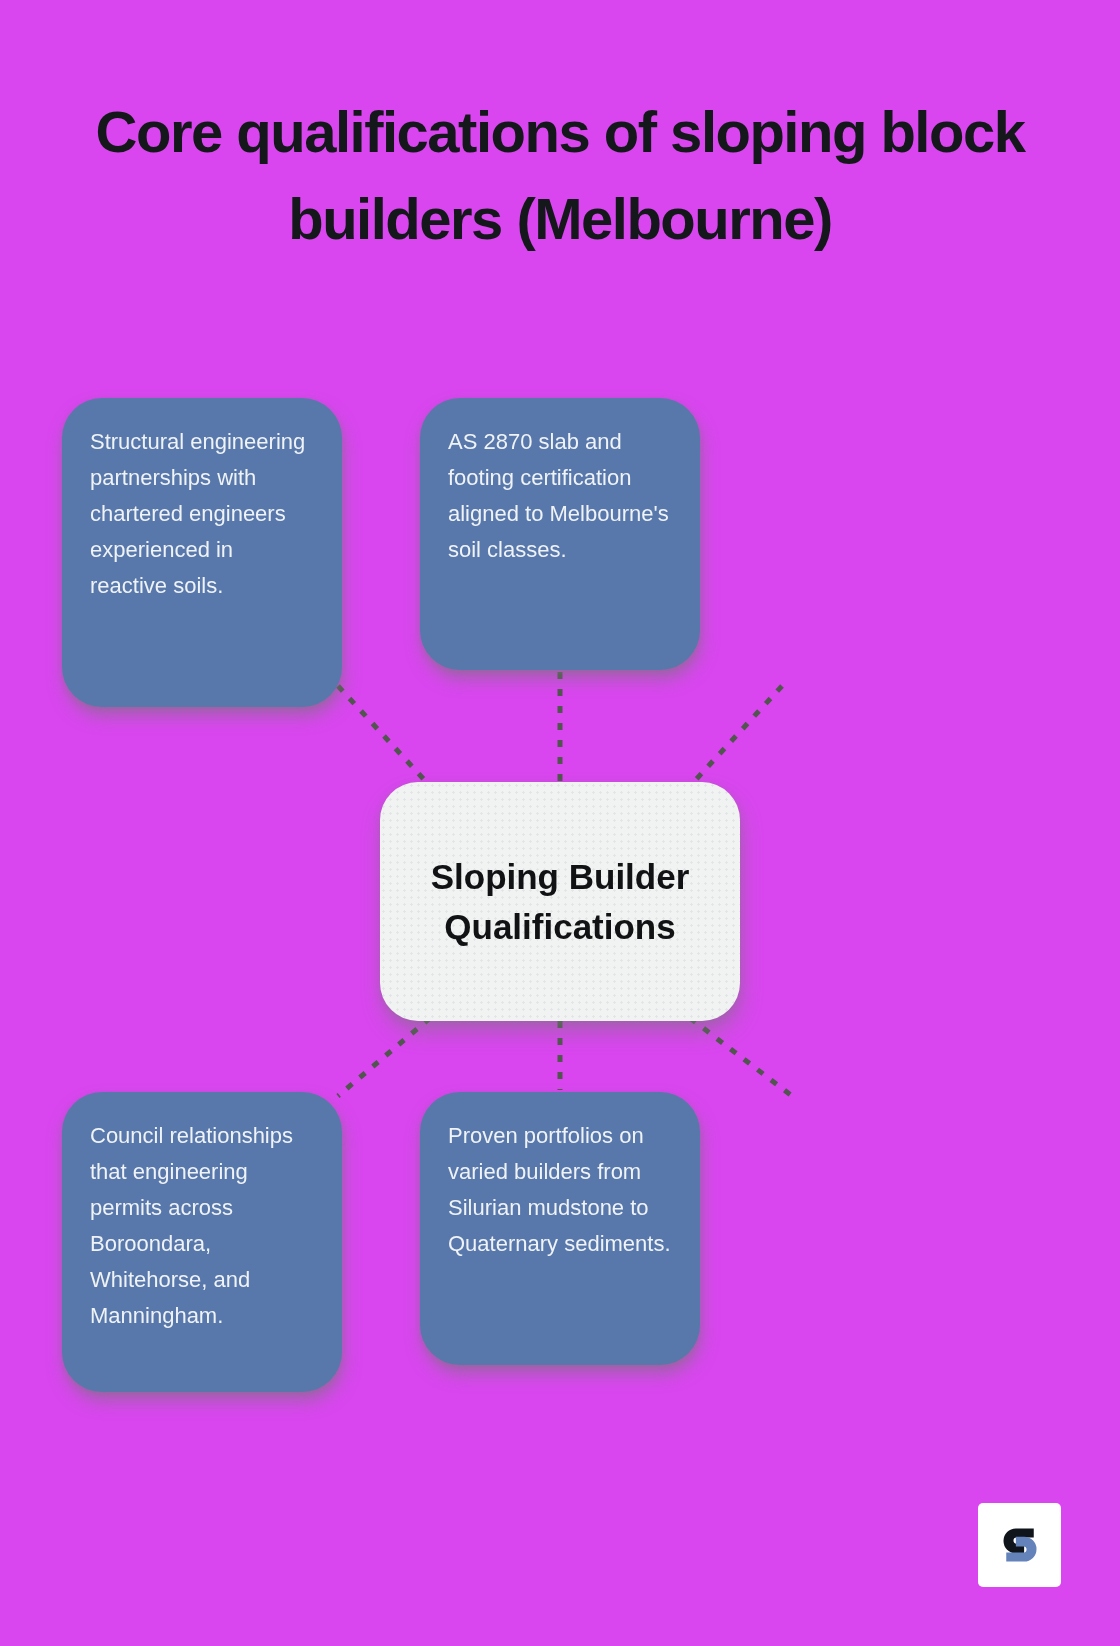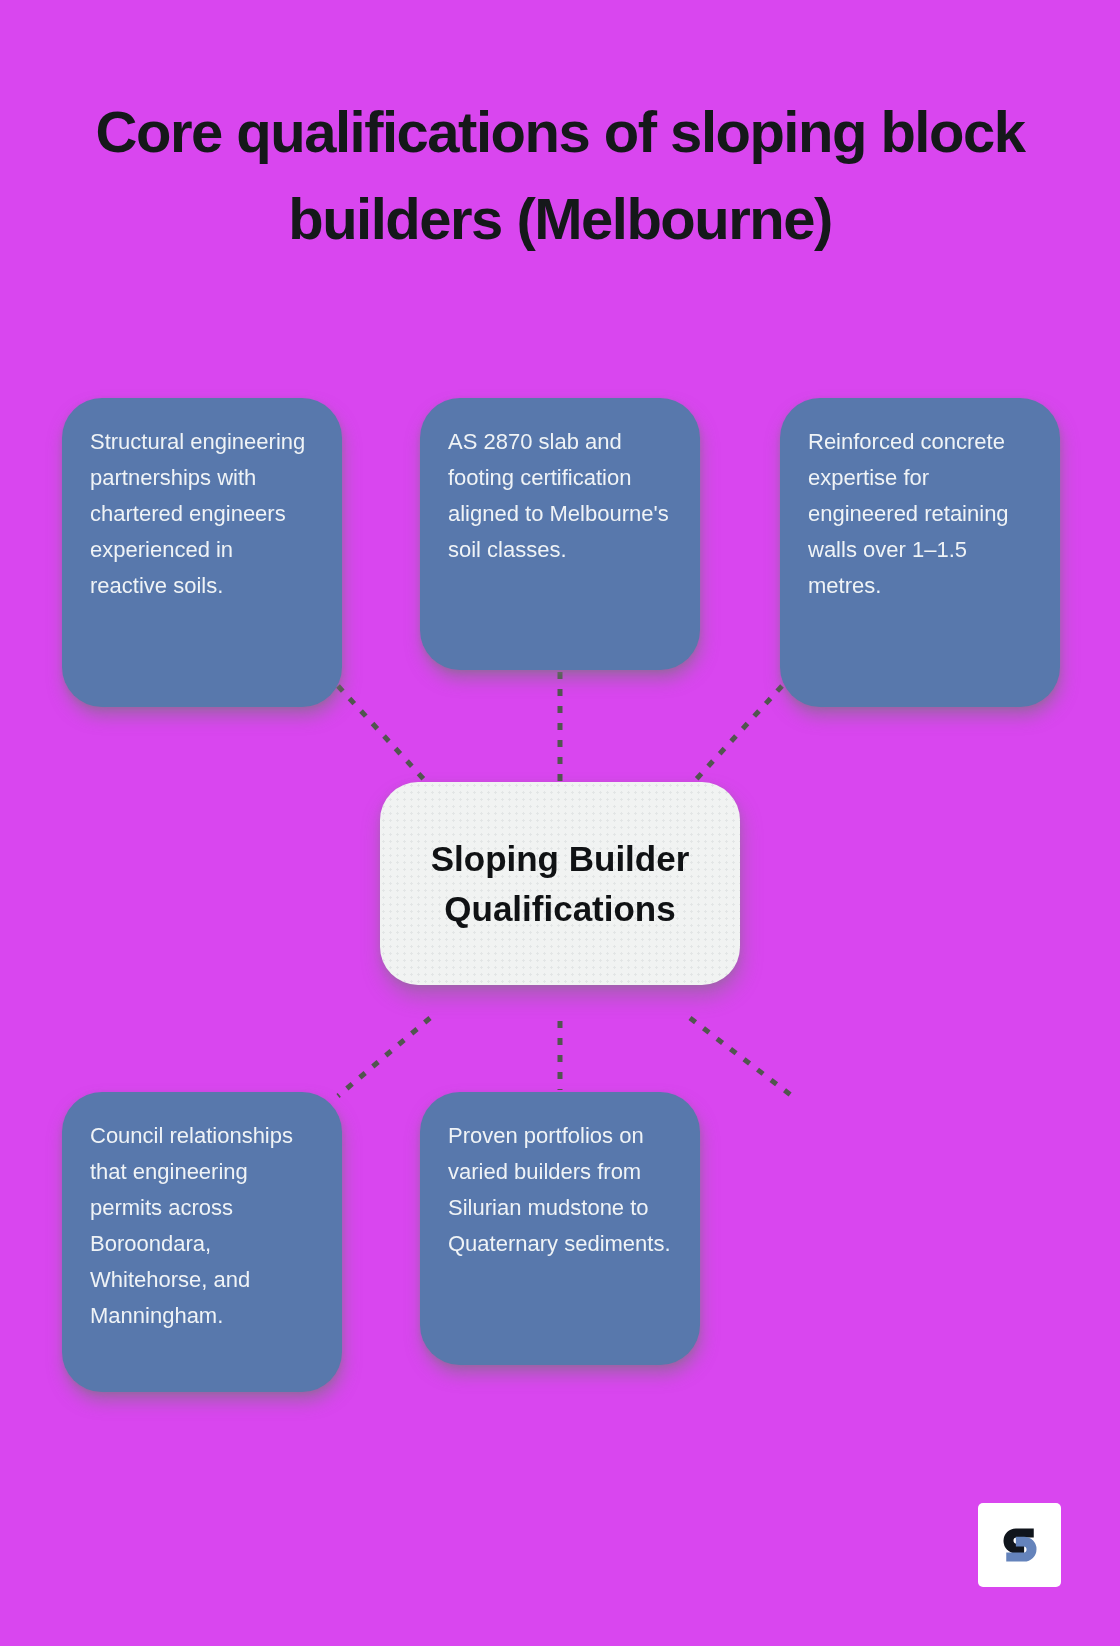--- a/index.html
+++ b/index.html
@@ -61,21 +61,21 @@
   .n2 { left: 420px; top: 398px; min-height: 272px; }
   .n3 { left: 780px; top: 398px; min-height: 309px; }
   .n4 { left: 62px;  top: 1092px; min-height: 300px; }
   .n5 { left: 420px; top: 1092px; min-height: 273px; }
   .n6 { left: 780px; top: 1092px; min-height: 236px; }
   .center-node {
     position: absolute;
     left: 380px;
     top: 782px;
     width: 360px;
-    height: 203px;
+    height: 239px;
     box-sizing: border-box;
     border-radius: 38px;
     background: #f1f3f2;
     background-image: radial-gradient(rgba(175, 180, 184, 0.22) 1.2px, transparent 1.2px);
     background-size: 7px 7px;
     display: flex;
     align-items: center;
     justify-content: center;
     text-align: center;
     padding: 0 16px;
@@ -117,23 +117,20 @@
   </svg>
 
   <div class="node n1">
     <span>Structural engineering partnerships with chartered engineers experienced in reactive soils.</span>
   </div>
 
   <div class="node n2">
     <span>AS 2870 slab and footing certification aligned to Melbourne's soil classes.</span>
   </div>
 
-  <div class="node n3">
-    <span>Reinforced concrete expertise for engineered retaining walls over 1–1.5 metres.</span>
-  </div>
 
   <div class="center-node">
     <span>Sloping Builder Qualifications</span>
   </div>
 
   <div class="node n4">
     <span>Council relationships that engineering permits across Boroondara, Whitehorse, and Manningham.</span>
   </div>
 
   <div class="node n5">

